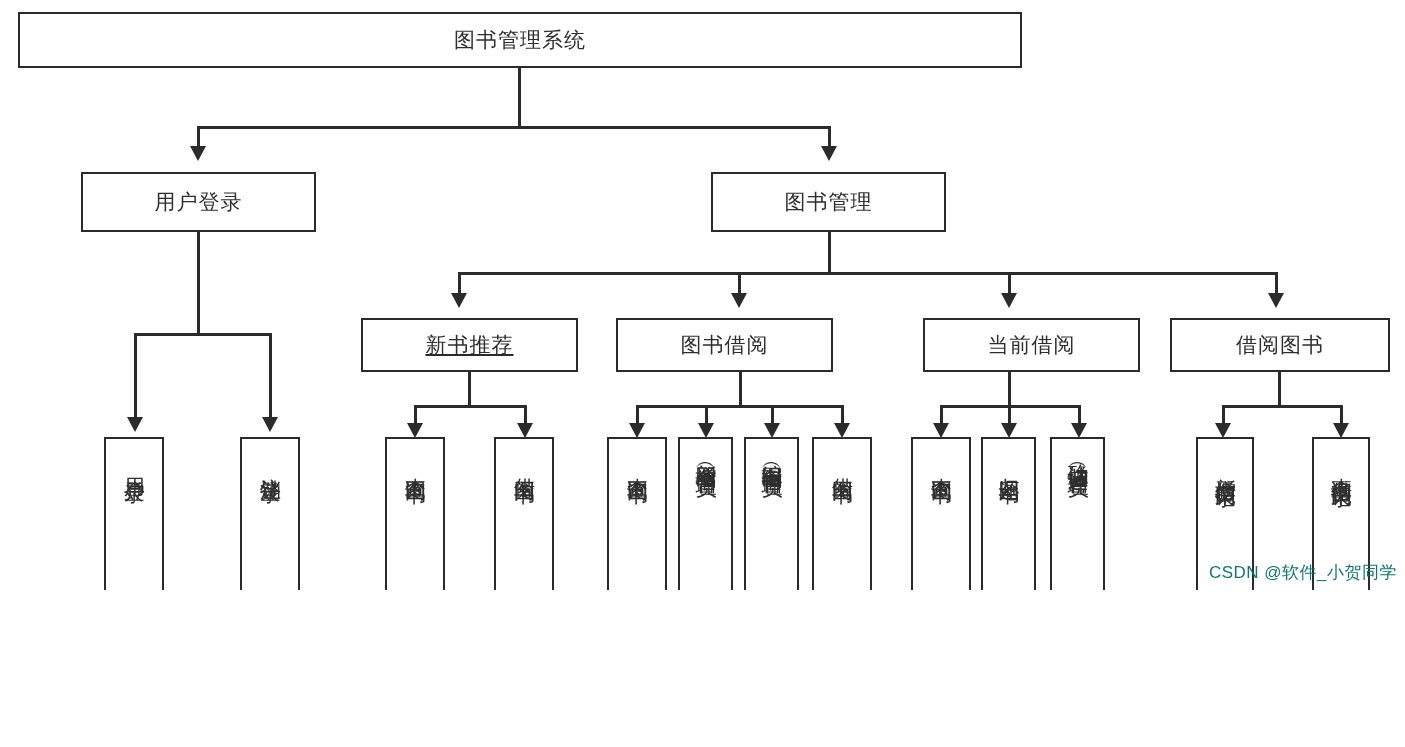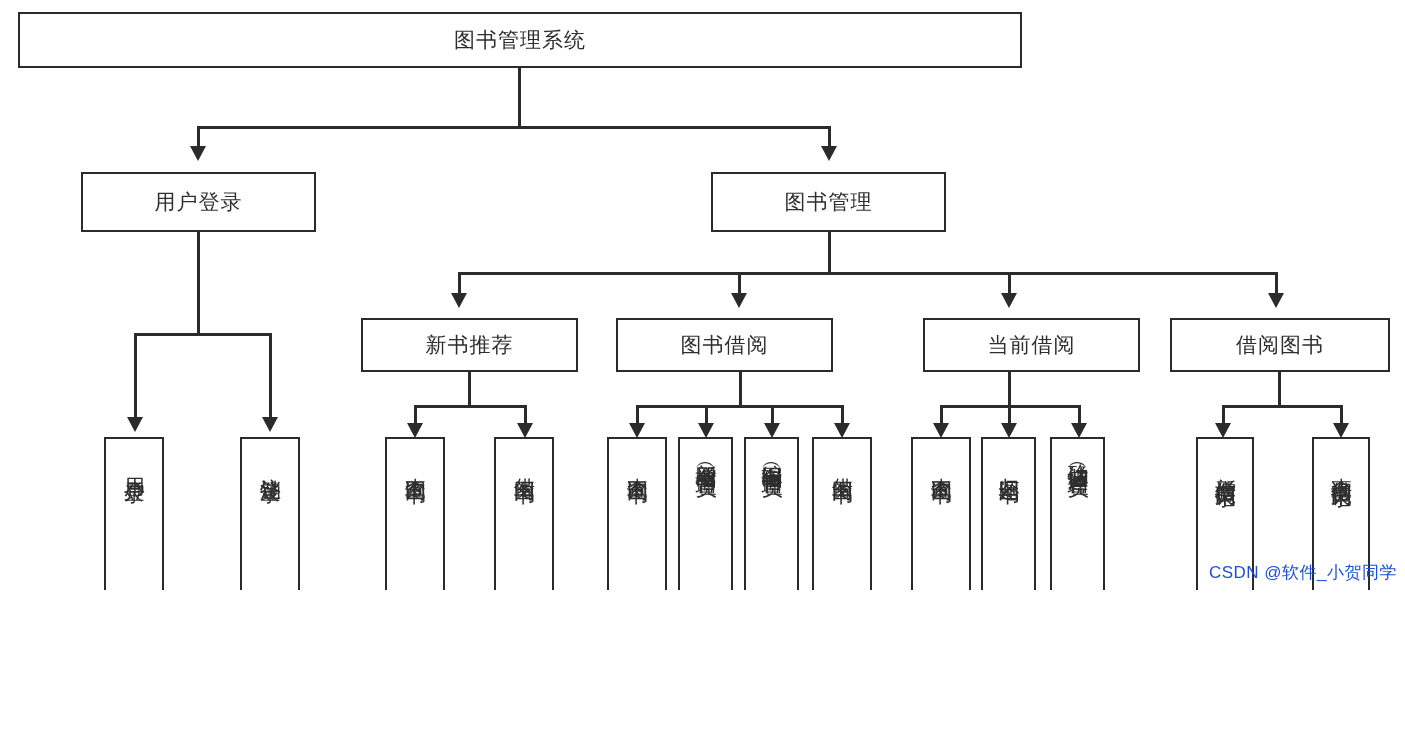--- a/index.html
+++ b/index.html
@@ -48,21 +48,21 @@
     position:absolute;
     width:0;height:0;
     border-left:8px solid transparent;
     border-right:8px solid transparent;
     border-top:15px solid #2b2b2b;
   }
   #watermark{
     position:absolute;
     right:8px;bottom:6px;
     font-size:17px;
-    color:#1d4ed8;
+    color:#0f766e;
     letter-spacing:0.5px;
     white-space:nowrap;
     pointer-events:none;
   }
 </style>
 </head>
 <body>
 
 <div id="canvas">
 
@@ -96,21 +96,21 @@
   <div class="edge h" style="left:458px;top:272px;width:820px;"></div>
   <div class="edge v" style="left:458px;top:272px;height:23px;"></div>
   <div class="arrow" style="left:451px;top:293px;"></div>
   <div class="edge v" style="left:738px;top:272px;height:23px;"></div>
   <div class="arrow" style="left:731px;top:293px;"></div>
   <div class="edge v" style="left:1008px;top:272px;height:23px;"></div>
   <div class="arrow" style="left:1001px;top:293px;"></div>
   <div class="edge v" style="left:1275px;top:272px;height:23px;"></div>
   <div class="arrow" style="left:1268px;top:293px;"></div>
 
-  <div class="node" style="left:361px;top:318px;width:217px;height:54px;">
+  <div class="node" style="left:361px;top:318px;width:217px;height:54px;text-decoration:underline;">
     <span class="lbl">新书推荐</span>
   </div>
   <div class="node" style="left:616px;top:318px;width:217px;height:54px;">
     <span class="lbl">图书借阅</span>
   </div>
   <div class="node" style="left:923px;top:318px;width:217px;height:54px;">
     <span class="lbl">当前借阅</span>
   </div>
   <div class="node" style="left:1170px;top:318px;width:220px;height:54px;">
     <span class="lbl">借阅图书</span>

